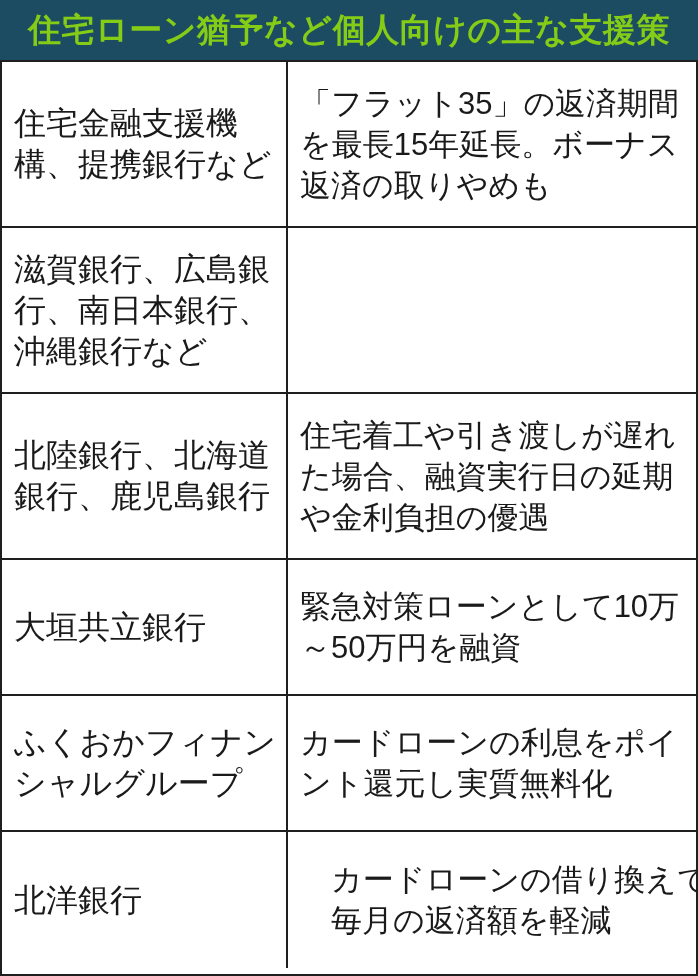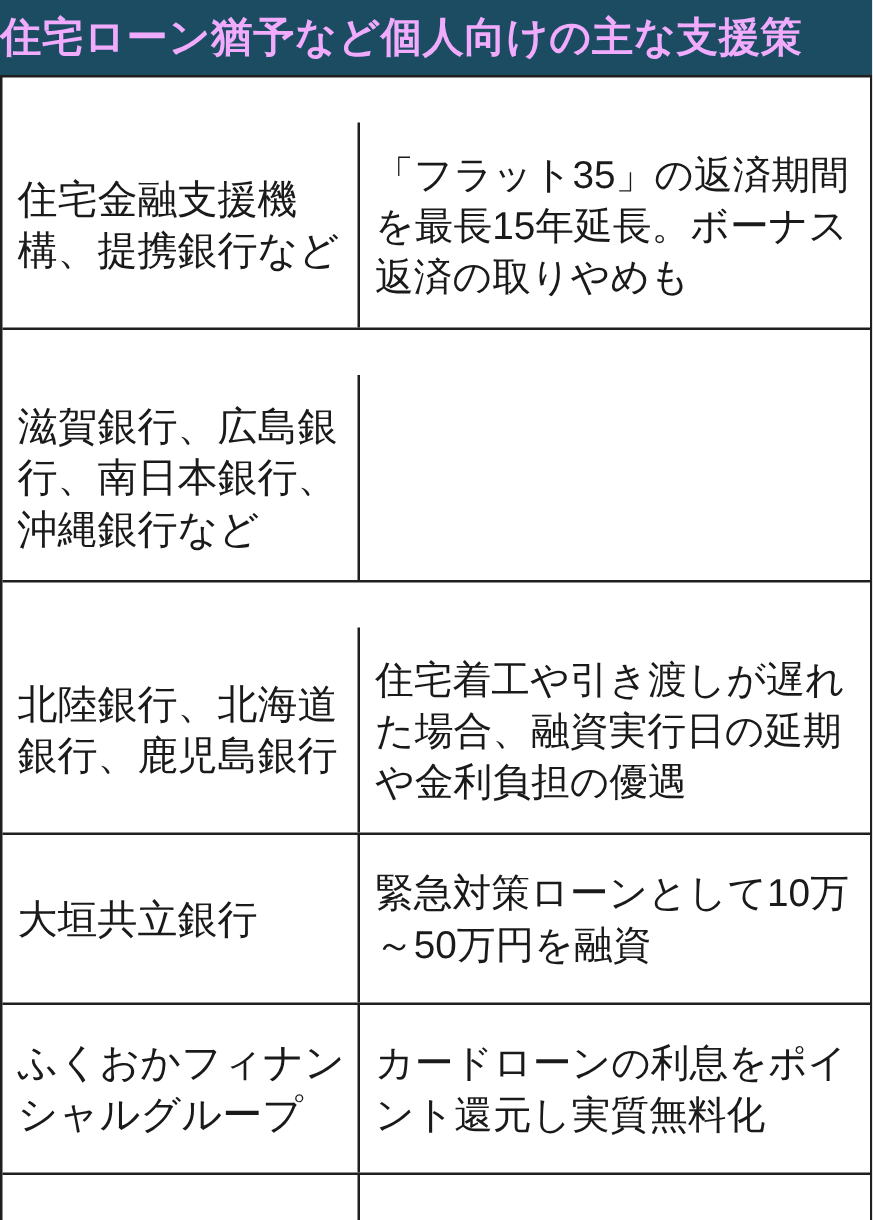--- a/index.html
+++ b/index.html
@@ -10,43 +10,43 @@
     background: #ffffff;
     font-family: "Liberation Sans", "DejaVu Sans", sans-serif;
     display: flex;
     flex-direction: column;
     overflow: hidden;
   }
   .header {
     height: 60px;
     flex: 0 0 60px;
     background: #1c4c62;
-    color: #f0abfc;
+    color: #84cc16;
     display: flex;
     align-items: center;
-    justify-content: flex-start;
+    justify-content: center;
     font-size: 33px;
     font-weight: bold;
     letter-spacing: 0.5px;
   }
   .table {
     flex: 1 1 auto;
     box-sizing: border-box;
     border: 2px solid #1f1f1f;
     display: flex;
     flex-direction: column;
     background: #ffffff;
   }
   .row {
     display: flex;
     box-sizing: border-box;
     border-bottom: 2px solid #1f1f1f;
   }
   .row:last-child { border-bottom: none; gap: 31px; }
-  .row-tall  { flex: 0 0 166px; height: 166px; margin-top: 36px; }
+  .row-tall  { flex: 0 0 166px; height: 166px; }
   .row-short { flex: 0 0 136px; height: 136px; }
   .cell {
     box-sizing: border-box;
     display: flex;
     align-items: center;
     white-space: pre;
     color: #1a1a1a;
     overflow: hidden;
   }
   .cell-left {
@@ -106,16 +106,18 @@
 
     <div class="row row-short">
       <div class="cell cell-left">ふくおかフィナン
 シャルグループ</div>
       <div class="cell cell-right">カードローンの利息をポイ
 ント還元し実質無料化</div>
     </div>
 
     <div class="row row-short">
       <div class="cell cell-left">北洋銀行</div>
+      <div class="cell cell-right">カードローンの借り換えで
+毎月の返済額を軽減</div>
     </div>
 
   </div>
 </div>
 
 </body></html>

